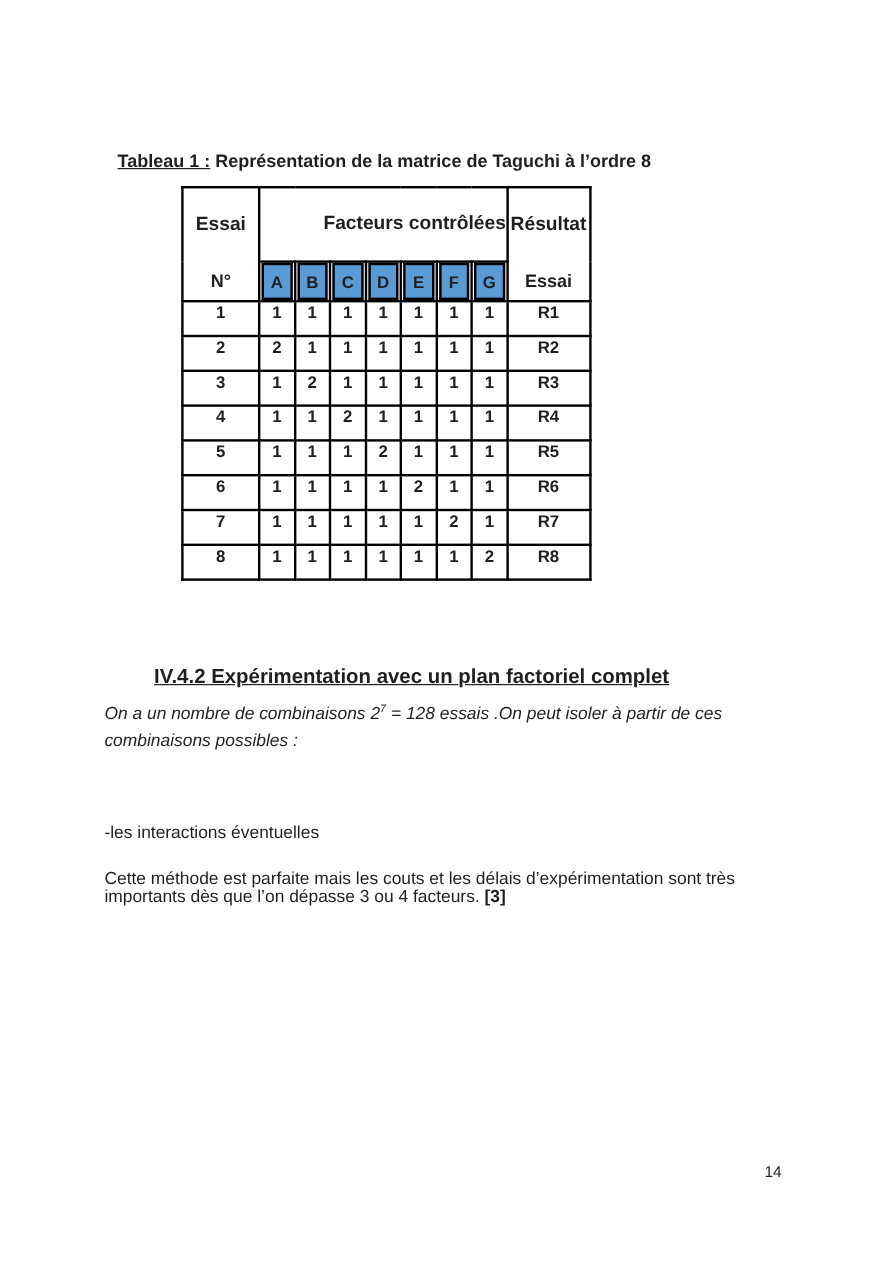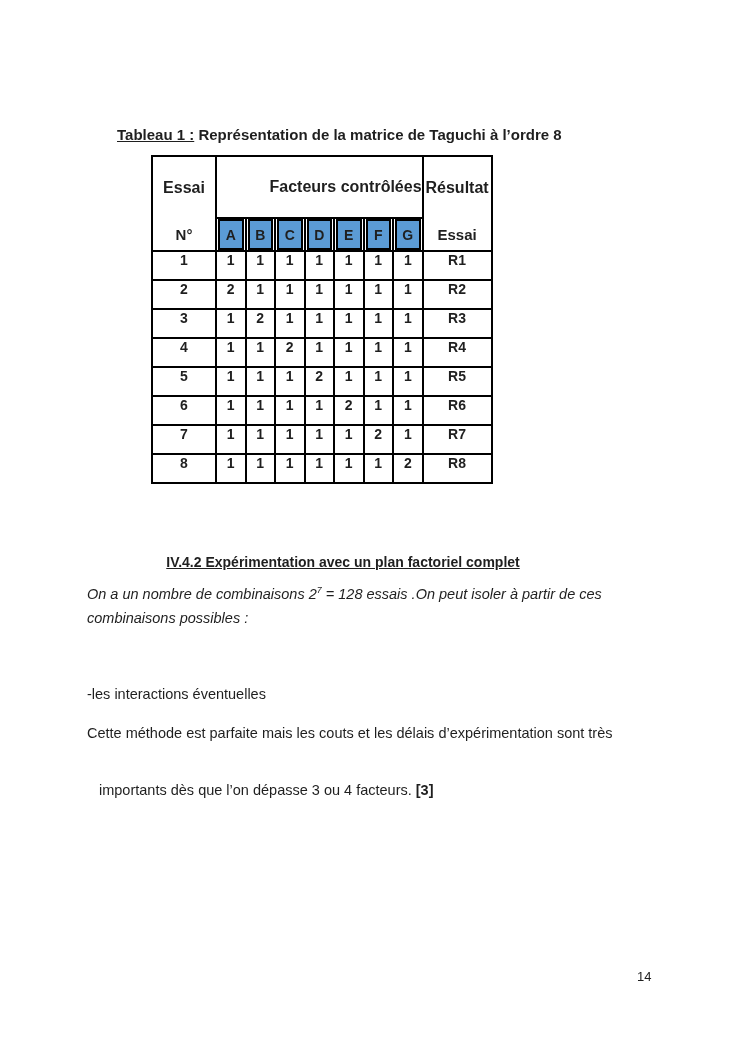--- a/index.html
+++ b/index.html
@@ -12,21 +12,21 @@
     position: relative;
     overflow: hidden;
   }
   .page { position: absolute; inset: 0; background: #ffffff; }
 
   
   .doc-caption {
     position: absolute; left: 98px; top: 126px;
     font-size: 15px; font-weight: bold; white-space: nowrap;
   }
-  .doc-caption .cap-label { text-decoration: underline; margin-left: 19px; }
+  .doc-caption .cap-label { text-decoration: underline; }
 
   
   table.taguchi {
     position: absolute; left: 151px; top: 155px;
     border-collapse: collapse; table-layout: fixed; width: 339px;
   }
   table.taguchi td { border: 2px solid #000; padding: 0; }
 
   .hdr-span-cell { vertical-align: top; }
   .hdr-top {
@@ -49,35 +49,35 @@
     font-size: 14px; font-weight: bold;
   }
   .body-td {
     height: 29px; text-align: center; vertical-align: top;
     padding-top: 4px; font-size: 14px; font-weight: bold;
   }
 
   
   .section-heading {
     position: absolute; left: 85px; top: 554px; width: 516px;
-    text-align: center; font-size: 14px; font-weight: bold;
+    text-align: center; font-size: 17px; font-weight: bold;
     text-decoration: underline; white-space: nowrap;
   }
   .para-line {
     position: absolute; left: 87px;
     font-size: 14.5px; white-space: nowrap;
   }
   .para-line sup { font-size: 9px; vertical-align: super; }
   .para-line .ref-bold { font-weight: bold; }
   .t-p1l1 { top: 585px; font-style: italic; }
   .t-p1l2 { top: 610px; font-style: italic; }
   .t-b1   { top: 650px; }
   .t-b2   { top: 686px; }
   .t-p2l1 { top: 725px; text-align: right; }
-  .t-p2l2 { top: 782px; margin-left: 12px; }
+  .t-p2l2 { top: 740px; }
 
   .page-number {
     position: absolute; left: 637px; top: 969px;
     font-size: 13px;
   }
 </style>
 </head>
 <body>
 
 <div class="page">

